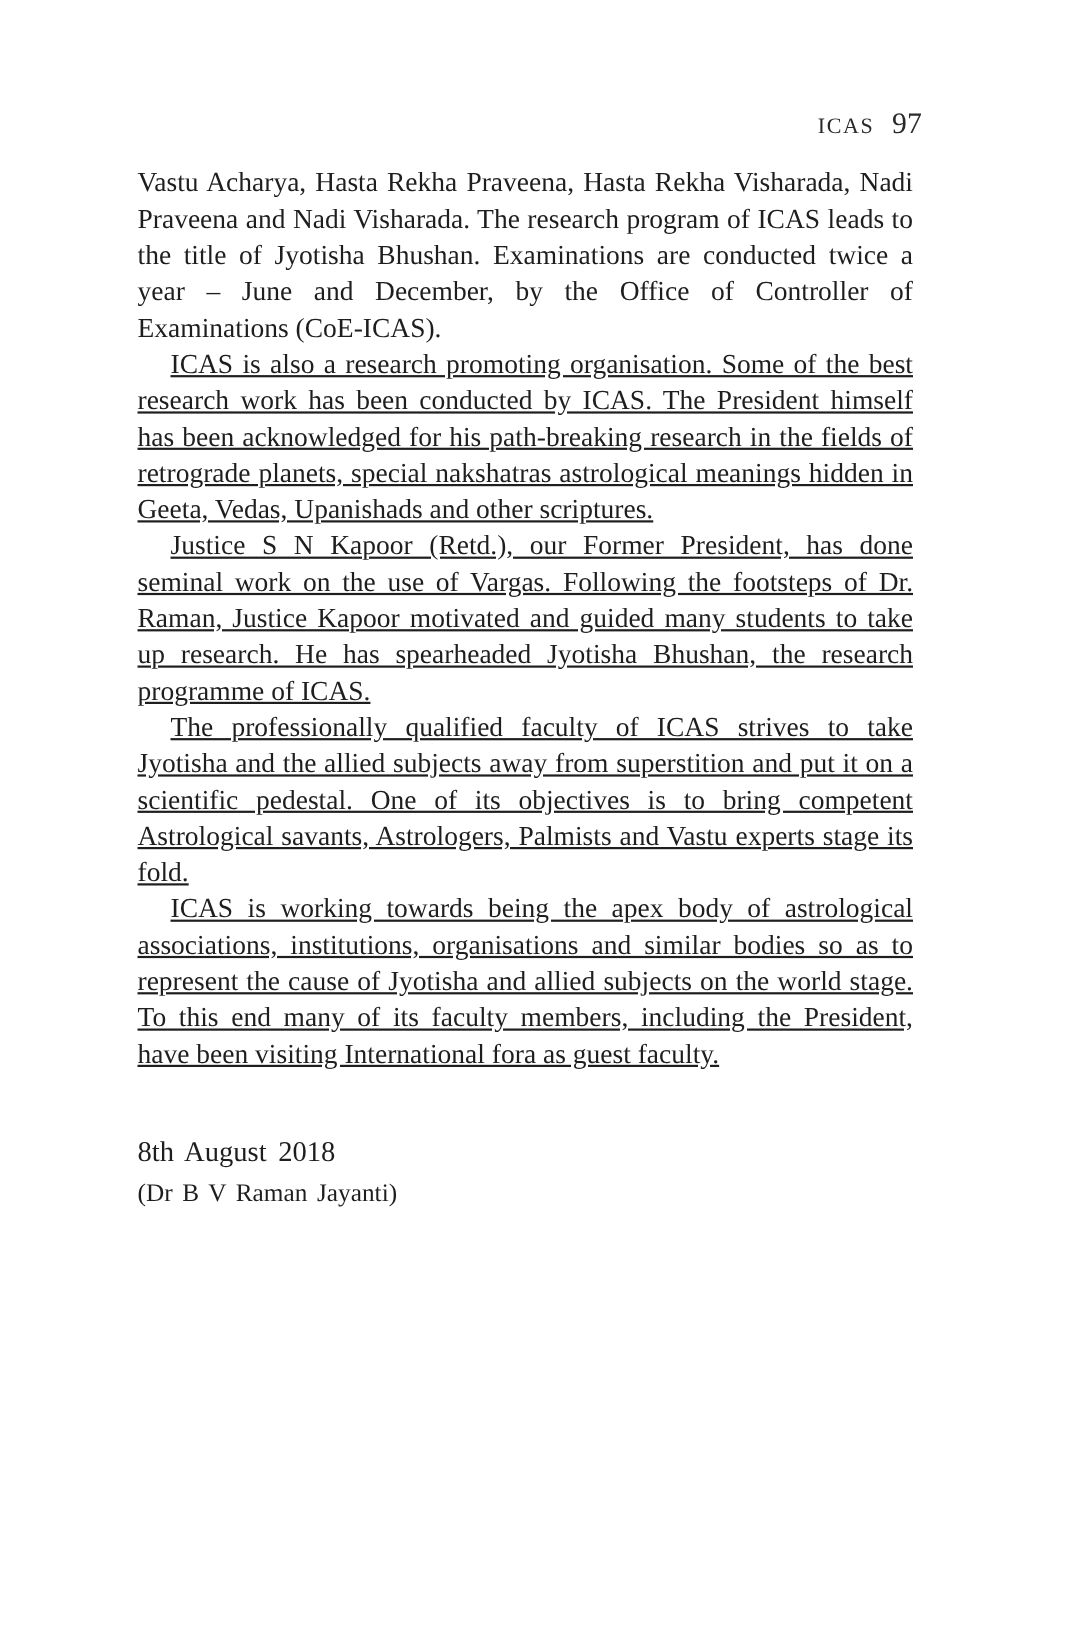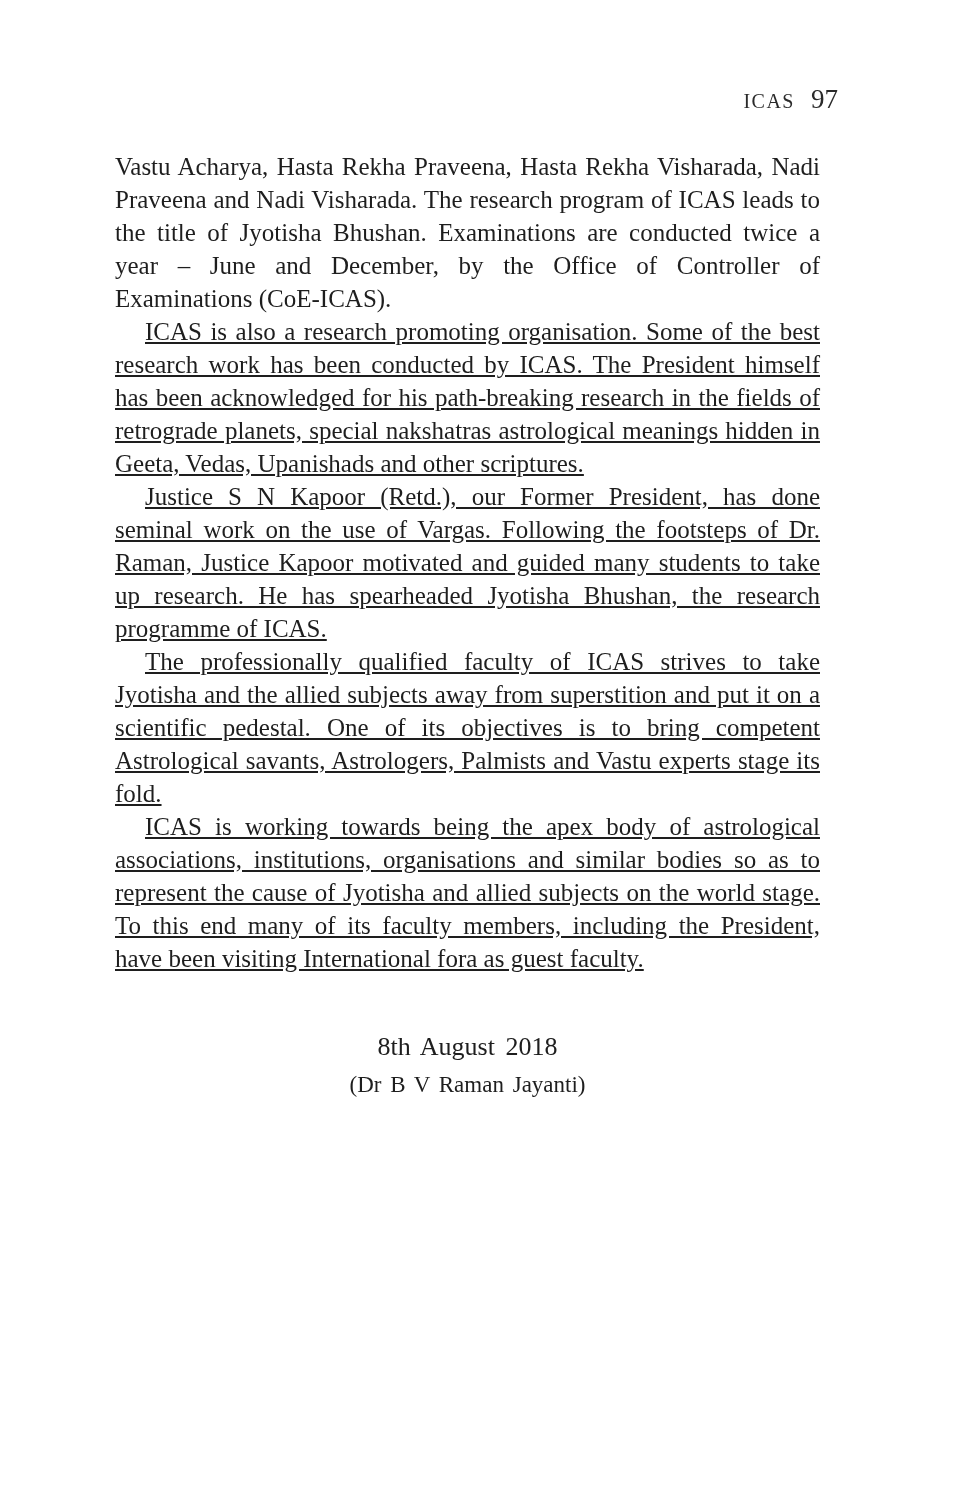--- a/index.html
+++ b/index.html
@@ -11,56 +11,56 @@
     position: relative;
     width: 970px;
     height: 1500px;
     background: #ffffff;
     font-family: "Liberation Serif", "DejaVu Serif", serif;
     color: #1e1e1e;
     overflow: hidden;
   }
   .running-header {
     position: absolute;
-    top: 84px;
+    top: 97px;
     left: 133px;
     width: 705px;
     text-align: right;
     white-space: nowrap;
   }
   .running-title {
     font-size: 20px;
     letter-spacing: 1.5px;
     color: #2a2a2a;
   }
   .page-number {
     font-size: 27px;
     margin-left: 16px;
     color: #2a2a2a;
   }
   .content {
     position: absolute;
     top: 150px;
-    left: 115px;
+    left: 125px;
     width: 705px;
     font-size: 25px;
     line-height: 33px;
     text-align: justify;
   }
   .content p {
     margin: 0;
     padding: 0;
   }
   .content p.indent {
     text-indent: 30px;
     text-decoration: underline;
   }
   .signoff {
     margin-top: 52px;
-    text-align: center;
+    text-align: left;
   }
   .signoff-date {
     font-size: 26px;
     line-height: 40px;
     word-spacing: 4px;
   }
   .signoff-note {
     font-size: 23px;
     line-height: 36px;
     word-spacing: 3px;

